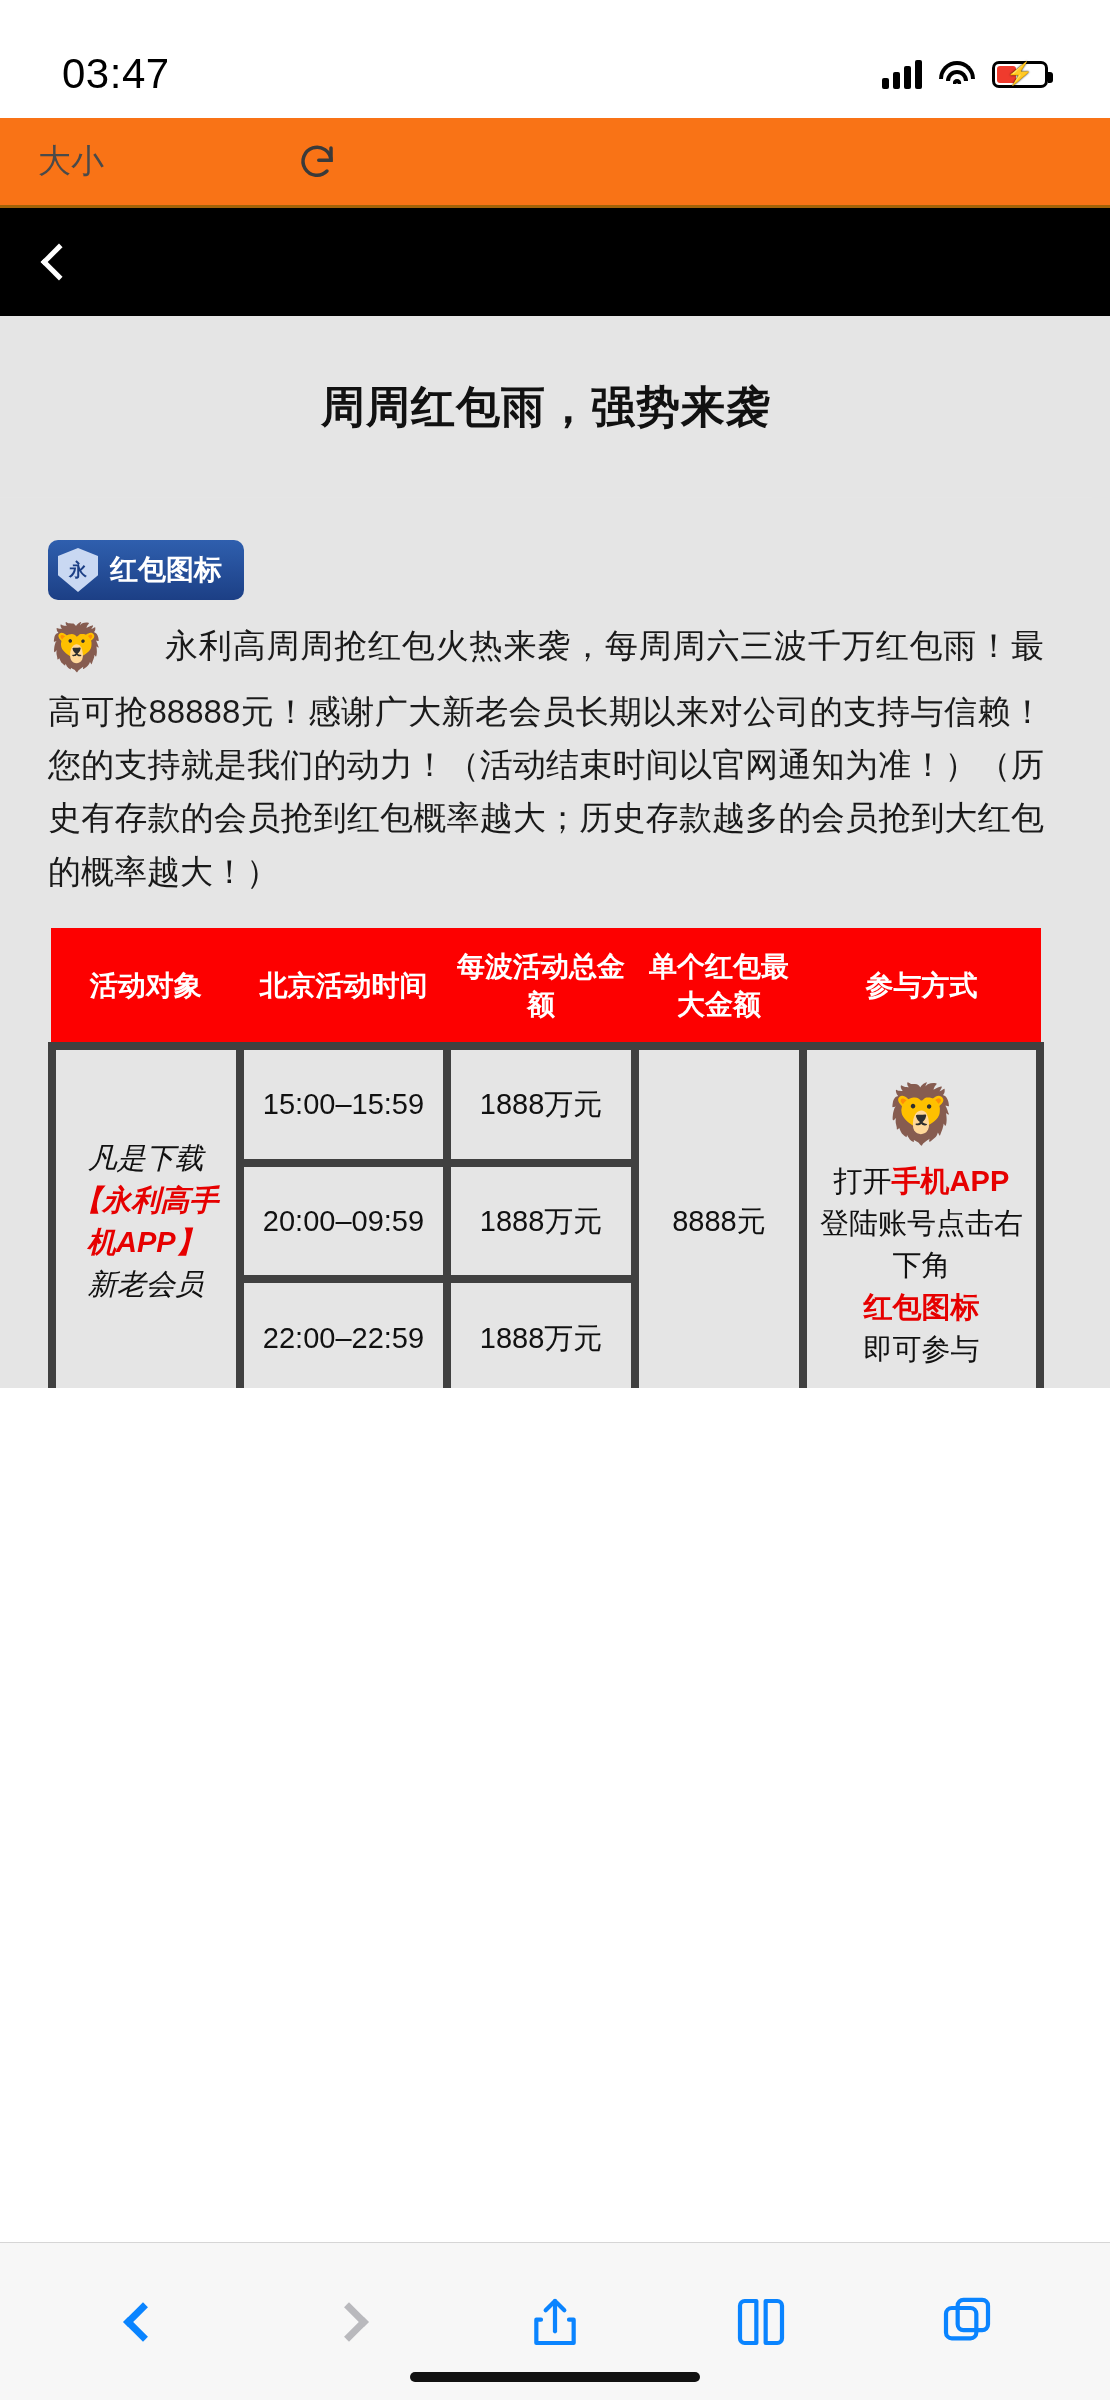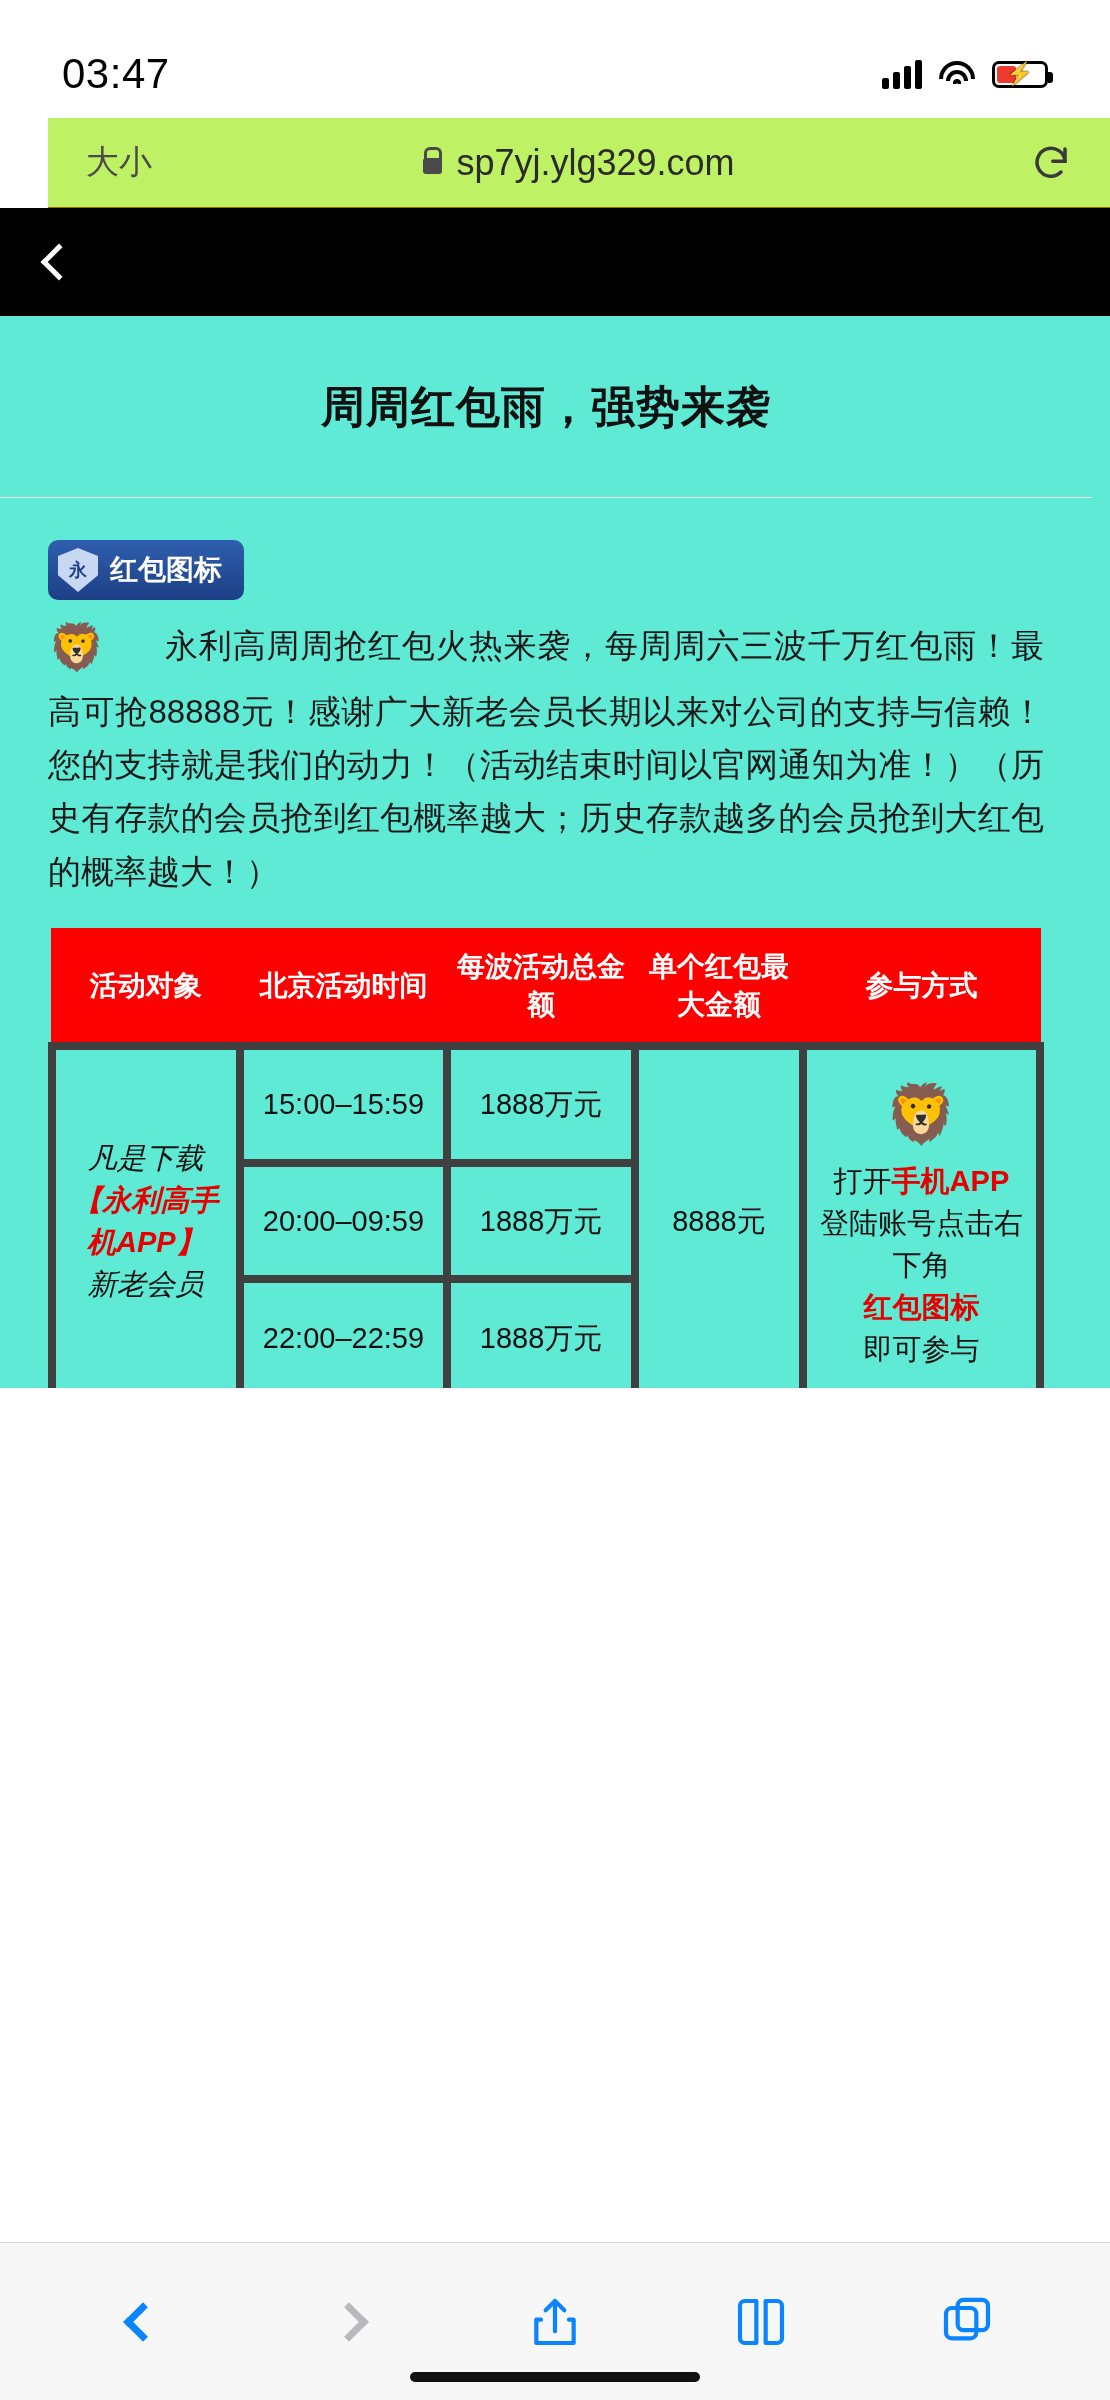--- a/index.html
+++ b/index.html
@@ -55,27 +55,26 @@
   }
   .battery .lvl { height: 100%; width: 42%; background: #ef3b2d; border-radius: 3px; }
   .battery .bolt {
     position: absolute; left: 50%; top: 50%; transform: translate(-50%,-50%);
     color: #fff; font-size: 22px; line-height: 1; text-shadow: 0 0 2px #000;
   }
 
   
   .urlbar {
     height: 90px;
-    background: #bef264;
+    background: #f97316;
     display: flex;
     align-items: center;
     padding: 0 38px;
     position: relative;
-    border-bottom: 1px solid #a16207;
-    margin-left: 48px;
+    border-bottom: 3px solid #a16207;
   }
   .url-left { font-size: 33px; color: #4a4a4a; width: 150px; }
   .url-center {
     flex: 1; display: flex; align-items: center; justify-content: center; gap: 14px;
   }
   .lock {
     width: 19px; height: 16px; background: #4a4a4a; border-radius: 3px;
     position: relative; margin-top: 6px;
   }
   .lock:before {
@@ -102,21 +101,21 @@
     position: absolute; left: 46px; top: 50%; transform: translateY(-50%);
     width: 26px; height: 26px; border-left: 5px solid #fff; border-bottom: 5px solid #fff;
     transform: translateY(-50%) rotate(45deg);
   }
   .page-header .title {
     flex: 1; text-align: center; font-size: 40px; letter-spacing: 2px;
   }
 
   
   .content {
-    background: #5eead4;
+    background: #e5e5e5;
     padding: 0 18px 0 0;
     height: 1072px;
     overflow: hidden;
   }
   .promo-title {
     text-align: center;
     font-size: 44px;
     font-weight: bold;
     color: #111;
     padding: 62px 0 60px 0;
@@ -218,24 +217,20 @@
     </div>
     <div class="battery">
       <div class="lvl"></div>
         <div class="bolt">⚡</div>
     </div>
   </div>
 </div>
 
 <div class="urlbar">
   <div class="url-left">大小</div>
-  <div class="url-center">
-    <div class="lock"></div>
-    <div class="url-text">sp7yj.ylg329.com</div>
-  </div>
   <div class="reload">
     <svg viewBox="0 0 24 24" fill="none" stroke="#3a3a3a" stroke-width="2" stroke-linecap="round">
       <path d="M20 11a8 8 0 1 0-2.3 6.2"></path>
       <polyline points="20 4 20 11 13 11"></polyline>
     </svg>
   </div>
 </div>
 
 <div class="page-header">
   <div class="back-chevron"></div>

